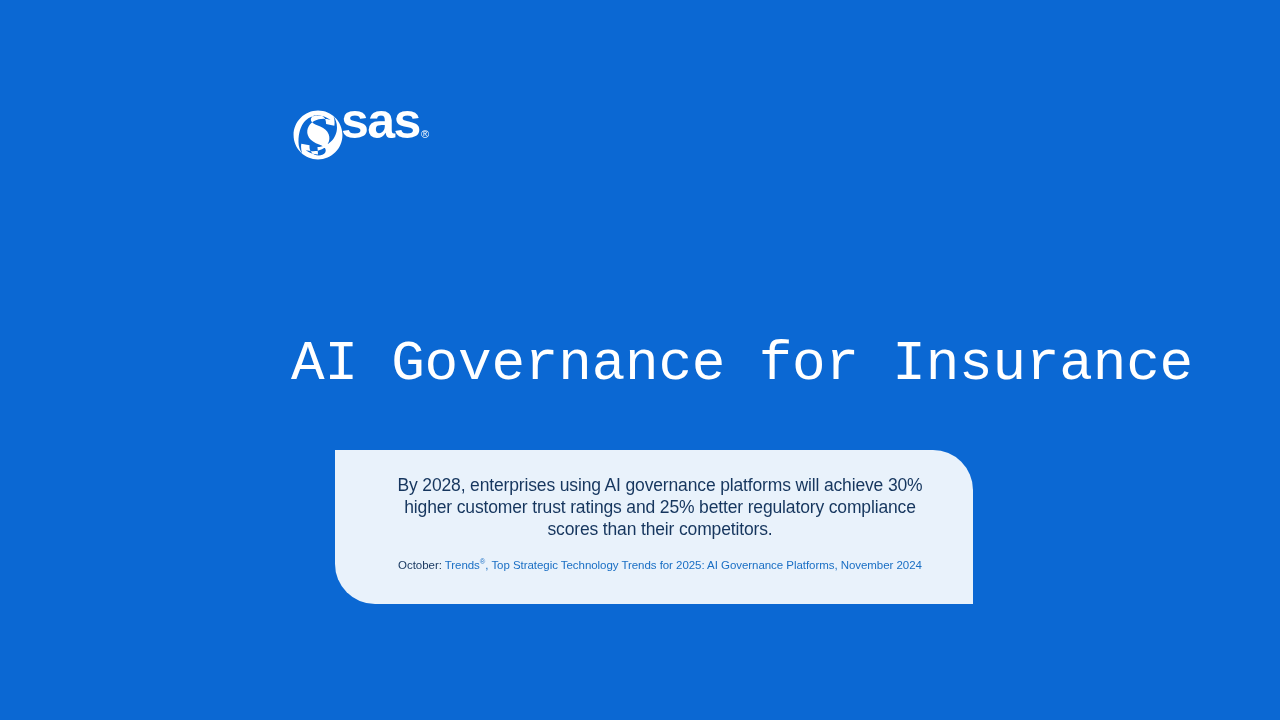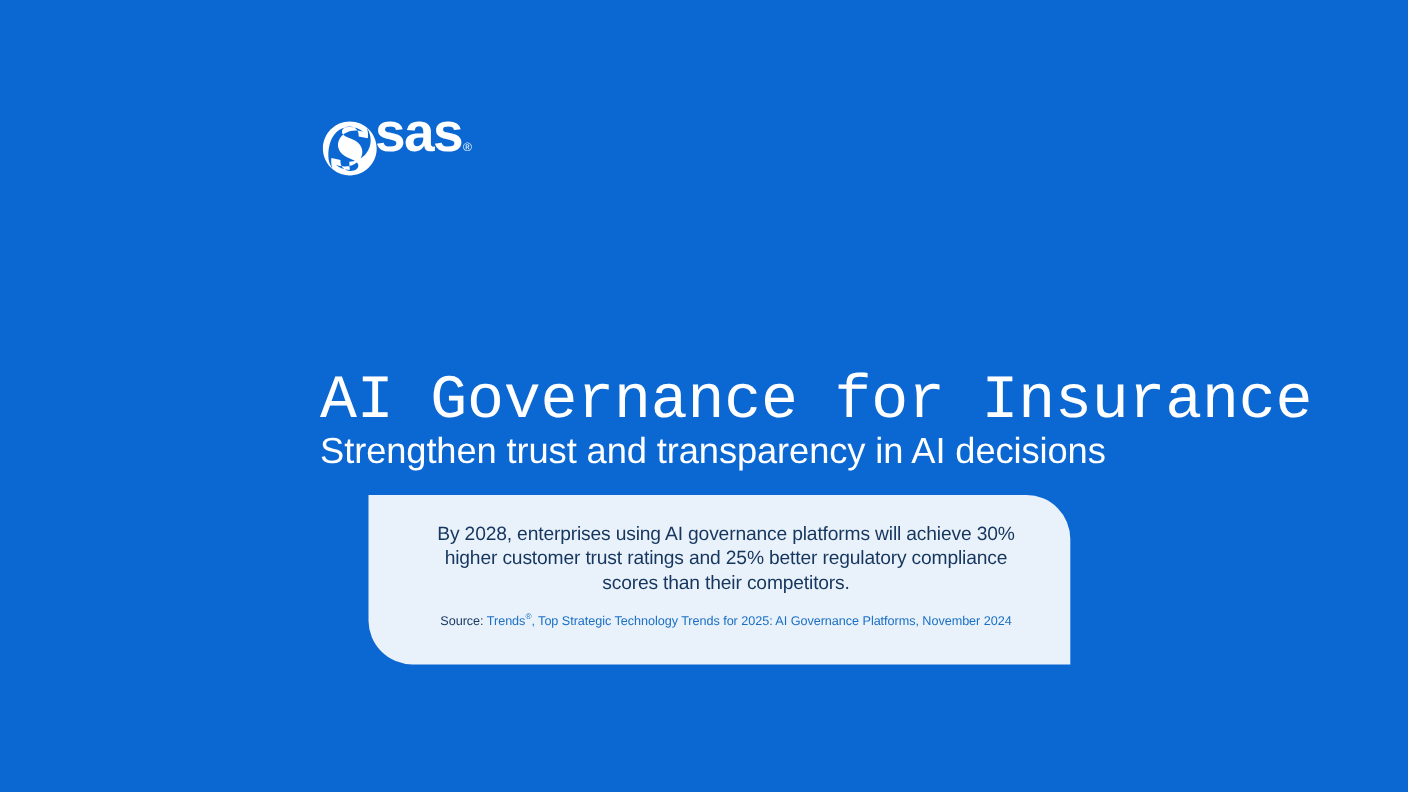--- a/index.html
+++ b/index.html
@@ -131,23 +131,22 @@
 
   <div class="logo">
     <svg class="logo-mark" viewBox="0 0 100 100" aria-hidden="true">
       <path fill="#ffffff" d="M50 3C24.4 3 3 24 3 50c0 26.2 21.1 47 47 47 26.2 0 47-21 47-47C97 23.9 75.9 3 50 3zm0 9.5c9.2 0 17.6 3.3 24.1 8.8-4.3-1.7-9-2.6-13.8-2.6-12.4 0-22.6 5.5-27.8 14-3.4 5.6-4.1 12-2 17.9 2.3 6.6 7.6 11.7 15.5 15.1l9.9 4.2c5.2 2.2 7.9 5 8.7 8 .6 2.3.1 4.7-1.4 6.7-2.3 3-6.6 4.8-11.8 4.8-5.6 0-10.5-2-13.7-5.6-2.9-3.2-4.3-7.5-4-12.2l.1-1.7-15.9-3.2-.2 1.5c-.2 1.5-.3 3-.3 4.6 0 4.5.8 8.7 2.3 12.6-4.5-6.2-7.2-13.8-7.2-22.1C12.5 29.3 29.3 12.5 50 12.5zm0 75c-9.3 0-17.8-3.4-24.3-9 4.6 1.9 9.7 2.9 15 2.9 12.6 0 23-5.6 28.2-14.4 3.4-5.8 4-12.4 1.6-18.4-2.6-6.6-8.1-11.6-16.1-14.9l-9.6-4c-4.9-2-7.5-4.6-8.3-7.4-.6-2.2 0-4.5 1.5-6.4 2.2-2.8 6.2-4.5 11-4.5 10.5 0 16.5 5.8 16.5 15.9v1.6l15.9 3.3.2-1.5c.2-1.5.3-3.1.3-4.7 0-4.2-.7-8.2-2-11.9 4.2 6 6.6 13.4 6.6 21.4 0 20.7-16.8 37.5-37.5 37.5z"></path>
     </svg>
     <span class="logo-word"><span>sas</span><span class="logo-reg">®</span></span>
   </div>
 
   <h1 class="title">AI Governance for Insurance</h1>
 
-  <h2 class="subtitle">Strengthen trust and transparency in AI decisions</h2>
 
   <div class="callout">
     <p class="callout-text">By 2028, enterprises using AI governance platforms will achieve 30% higher customer trust ratings and 25% better regulatory compliance scores than their competitors.</p>
     <div class="callout-source">
-      <span class="src-label">Source:</span>
+      <span class="src-label">October:</span>
       <span class="src-link"><span>Trends</span><sup class="reg">®</sup><span>, Top Strategic Technology Trends for 2025: AI Governance Platforms, November 2024</span></span>
     </div>
   </div>
 
 </div>
 
 </body></html>

